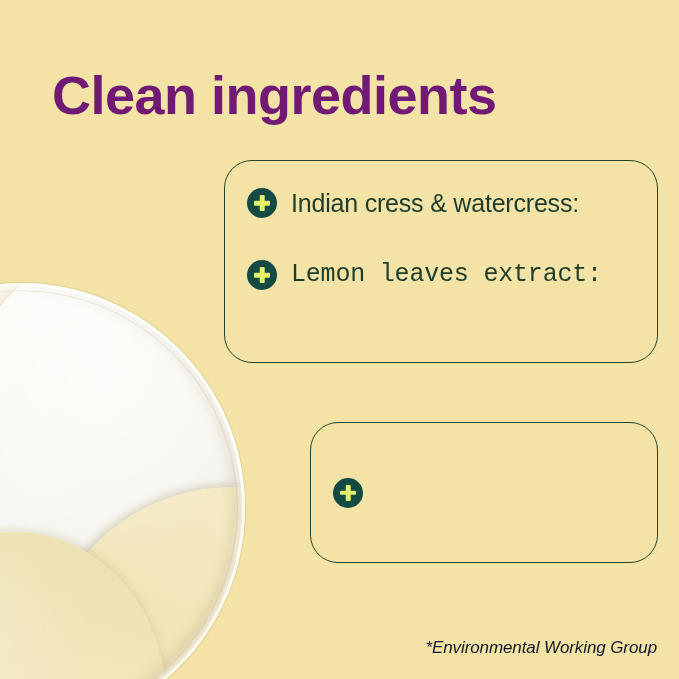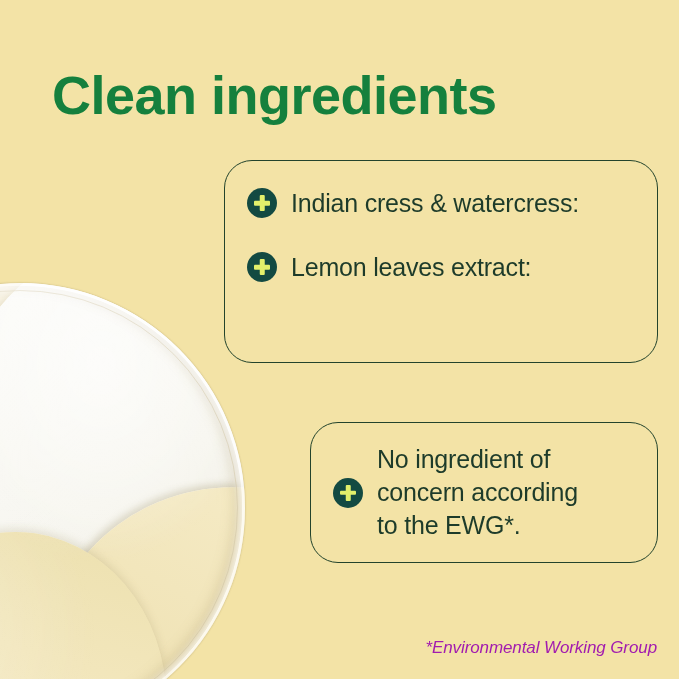--- a/index.html
+++ b/index.html
@@ -110,21 +110,21 @@
   }
 
   
   .page-title {
     position: absolute;
     left: 52px;
     top: 30px;
     font-size: 54px;
     font-weight: bold;
     letter-spacing: -0.5px;
-    color: #15803d;
+    color: #701a75;
     line-height: 1.08;
     white-space: nowrap;
   }
 
   
   .card {
     position: absolute;
     border: 1.6px solid #23442c;
     border-radius: 28px;
     box-sizing: border-box;
@@ -143,21 +143,22 @@
     height: 141px;
     padding: 16px 18px 16px 22px;
   }
 
   .bullet-row {
     display: flex;
     align-items: center;
     gap: 14px;
   }
   #card-ingredients .bullet-row + .bullet-row {
-    margin-top: 32px;
+    margin-top: 40px;
+    font-family: Liberation Mono, monospace;
   }
   #card-ewg .bullet-row {
     height: 100%;
   }
 
   .plus-badge {
     flex: 0 0 auto;
     width: 30px;
     height: 30px;
     border-radius: 50%;
@@ -197,21 +198,21 @@
     line-height: 33px;
   }
 
   
   .footnote {
     position: absolute;
     right: 22px;
     top: 638px;
     font-size: 17px;
     font-style: italic;
-    color: #a21caf;
+    color: #0f172a;
     letter-spacing: -0.1px;
     white-space: nowrap;
   }
 </style>
 </head>
 <body>
 
 <div id="infographic">
 
   <div class="product-photo">
@@ -240,23 +241,18 @@
       <div class="bullet-text">
         <span>Lemon leaves extract:</span><br>
       </div>
     </div>
 
   </div>
 
   <div class="card" id="card-ewg">
     <div class="bullet-row">
       <span class="plus-badge"></span>
-      <div class="bullet-text">
-        <span>No ingredient of</span><br>
-        <span>concern according</span><br>
-        <span>to the EWG*.</span>
-      </div>
     </div>
   </div>
 
   <div class="footnote">*Environmental Working Group</div>
 
 </div>
 
 </body></html>

